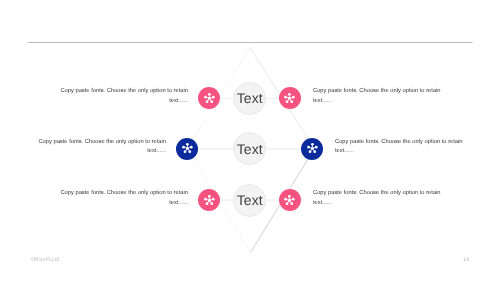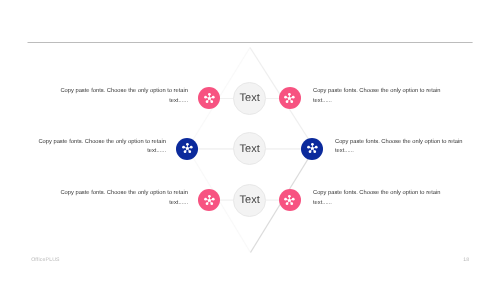--- a/index.html
+++ b/index.html
@@ -6,21 +6,21 @@
   html,body{margin:0;padding:0;}
   body{width:500px;height:281px;background:#ffffff;overflow:hidden;
        font-family:"Liberation Sans",sans-serif;position:relative;-webkit-font-smoothing:antialiased;text-rendering:geometricPrecision;}
   .slide{position:absolute;left:0;top:0;width:500px;height:281px;background:#fff;}
   .text-node span, .para, .footer-brand, .footer-page{transform:translateZ(0);}
   svg.bg{position:absolute;left:0;top:0;width:500px;height:281px;}
   .node{position:absolute;border-radius:50%;box-sizing:border-box;}
   .icon-node{width:22px;height:22px;display:flex;align-items:center;justify-content:center;}
   .icon-node svg{width:12.8px;height:12.8px;display:block;}
   .text-node{width:33px;height:33px;background:#f3f3f3;border:0.55px solid #e8e8e8;color:#3f3f3f;
-             font-size:11px;display:flex;align-items:center;justify-content:center;}
+             font-size:14px;display:flex;align-items:center;justify-content:center;}
   .para{position:absolute;font-size:5.75px;color:#333333;line-height:9.8px;width:128px;}
   .para.r{text-align:right;}
   .para.l{text-align:left;}
   .footer-brand{position:absolute;left:31.2px;top:257.3px;font-size:5.2px;color:#b9b9b9;letter-spacing:.15px;}
   .footer-page{position:absolute;left:463.3px;top:257.3px;font-size:5.2px;color:#b9b9b9;}
 </style>
 </head>
 <body>
 
 <div class="slide">

